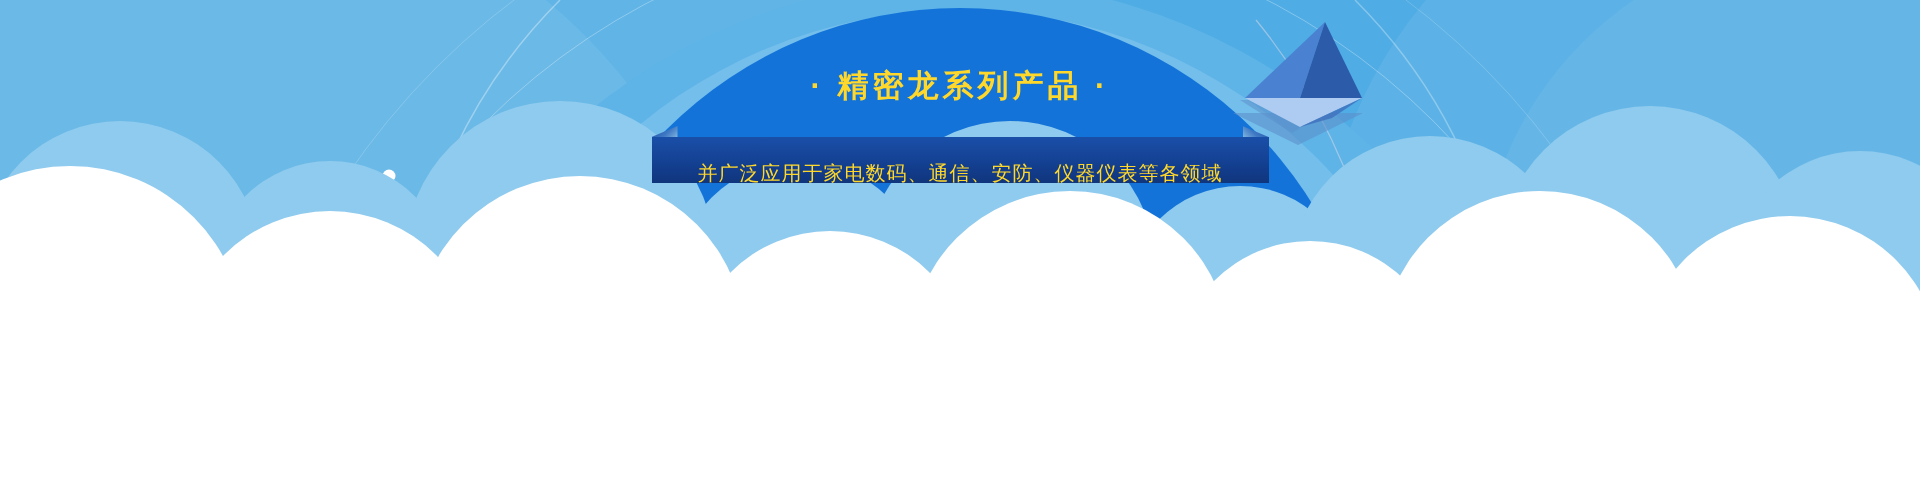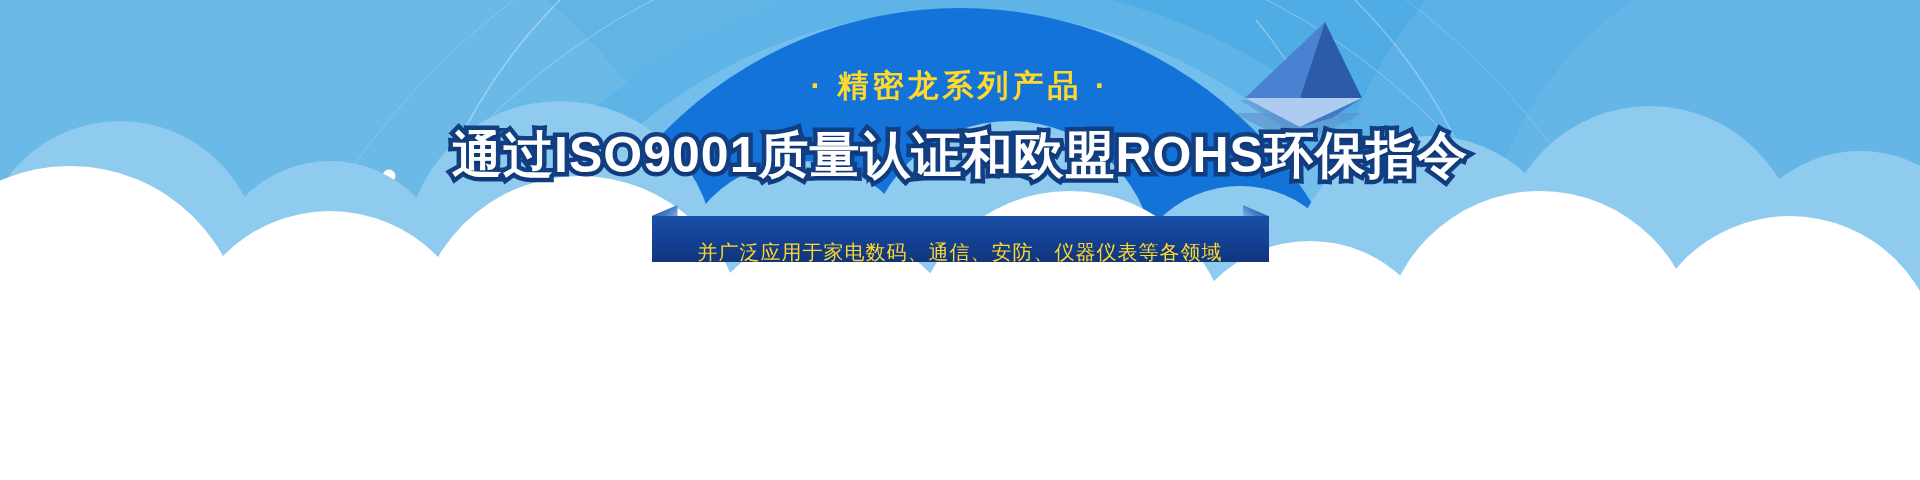--- a/index.html
+++ b/index.html
@@ -197,21 +197,20 @@
       <circle cx="1540" cy="258" r="158"></circle>
       <circle cx="1790" cy="275" r="150"></circle>
       <rect x="0" y="272" width="1920" height="40"></rect>
     </g>
   </svg>
 
   <div class="content">
 
     <div class="subtitle">· 精密龙系列产品 ·</div>
 
-    <div class="headline">通过ISO9001质量认证和欧盟ROHS环保指令</div>
 
     <div class="ribbon-wrap">
       <div class="ribbon-tail left"></div>
       <div class="ribbon-tail right"></div>
       <div class="ribbon">
         <span class="ribbon-label">并广泛应用于家电数码、通信、安防、仪器仪表等各领域</span>
       </div>
     </div>
 
   </div>

